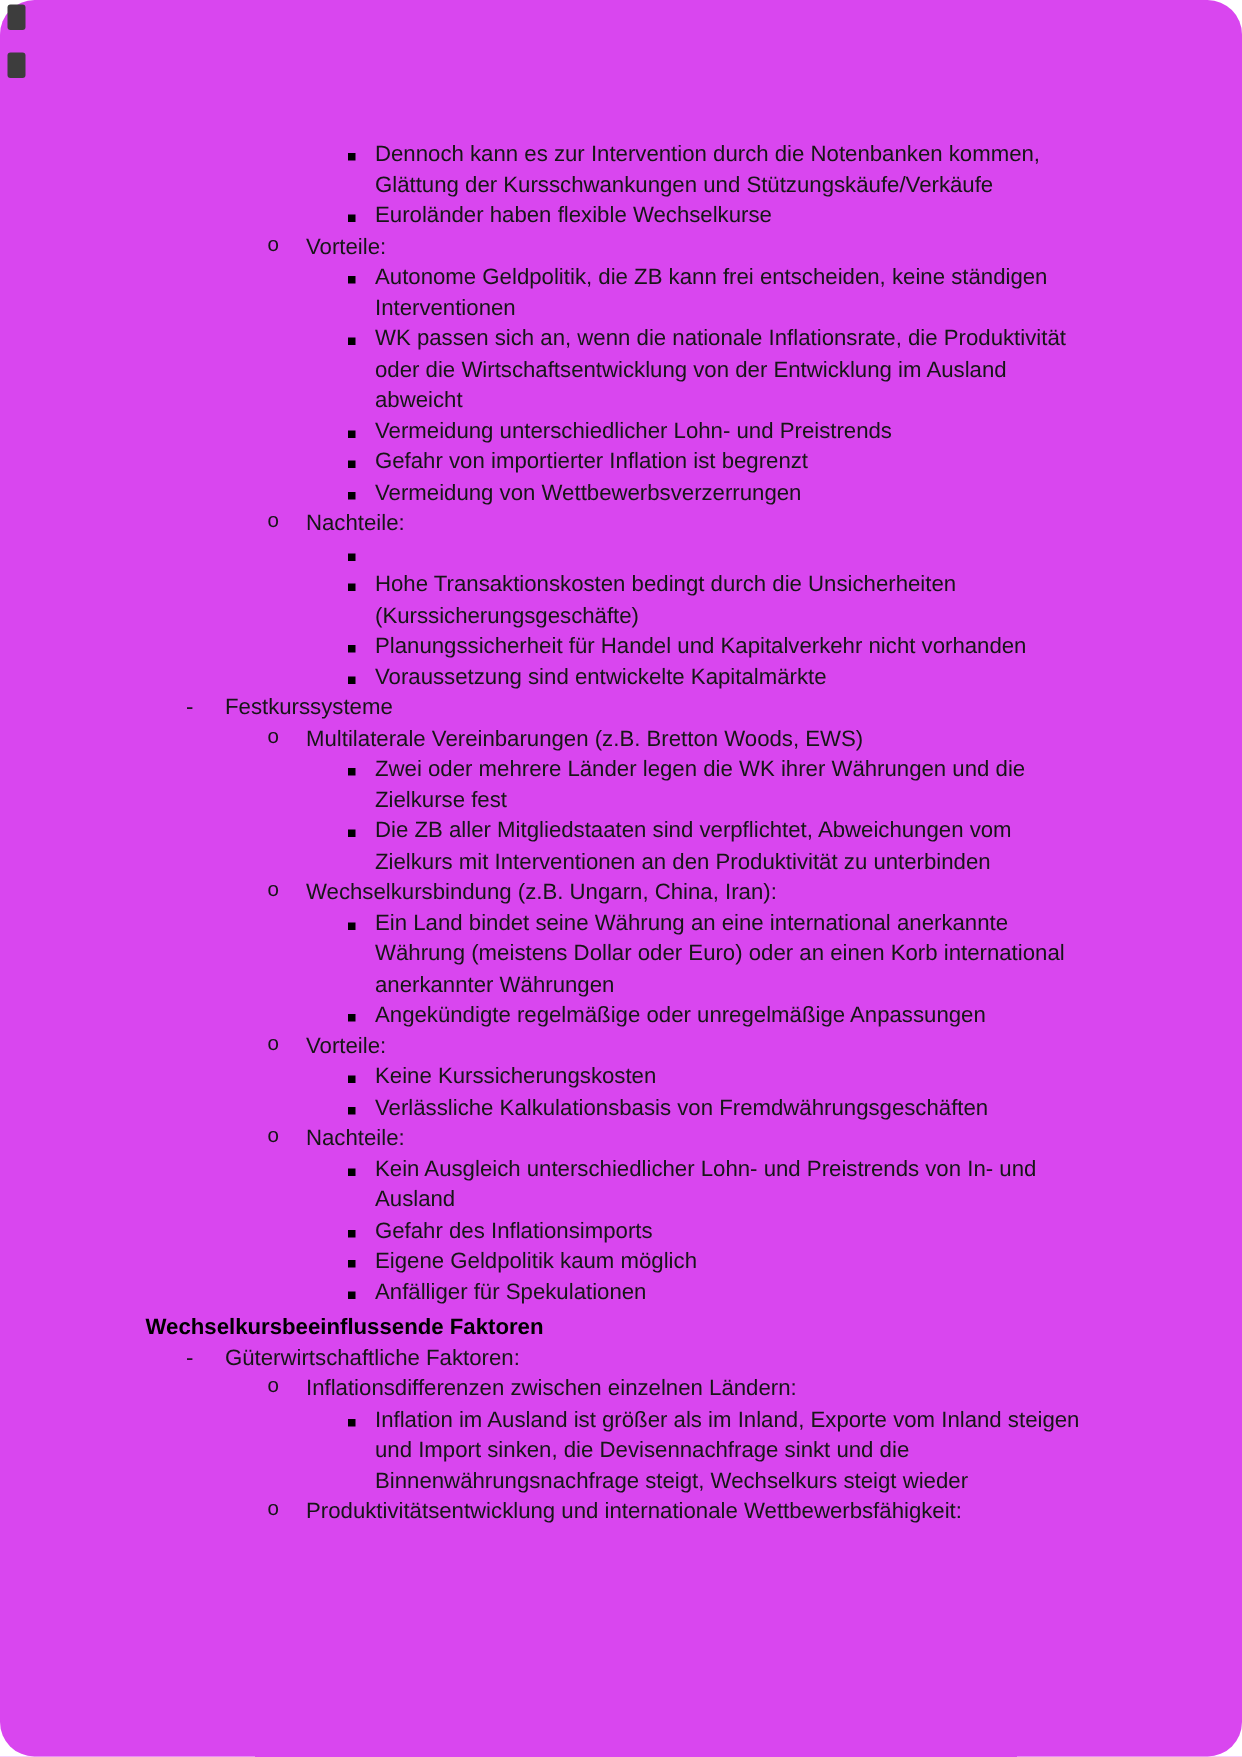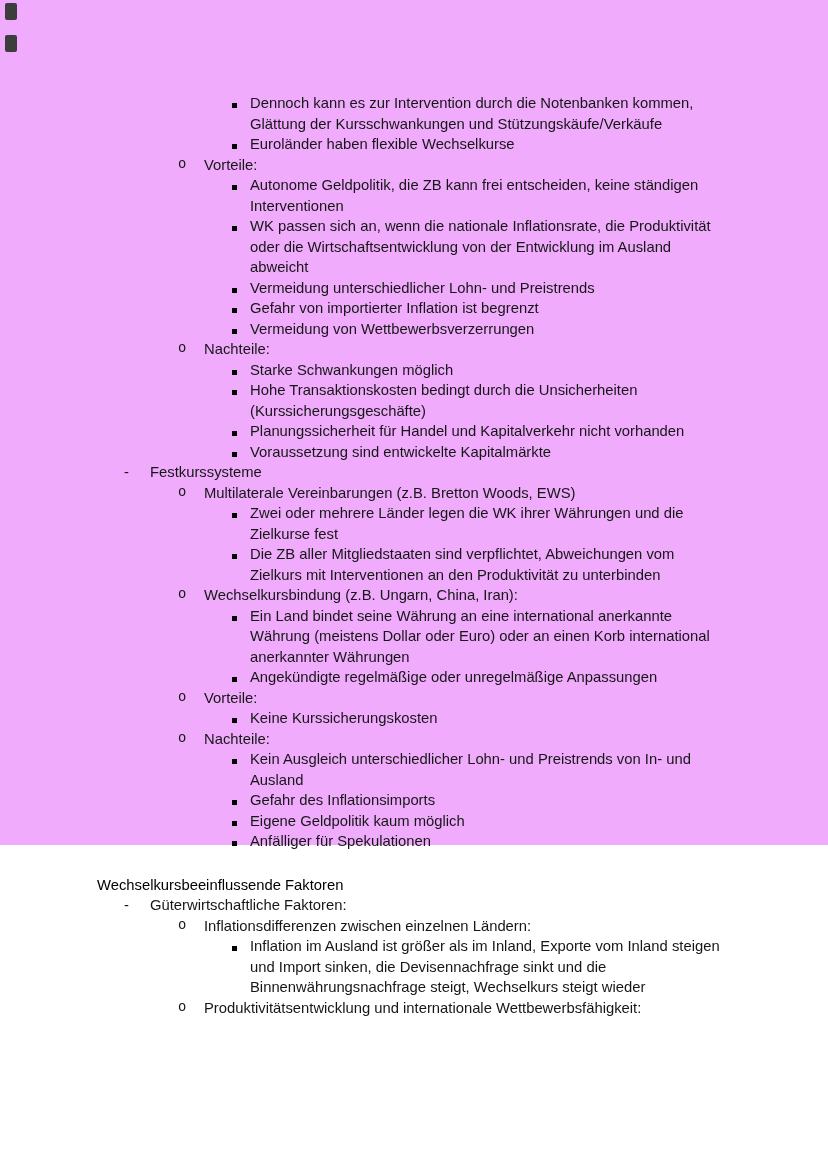--- a/index.html
+++ b/index.html
@@ -11,22 +11,23 @@
     width: 828px;
     height: 1171px;
     position: relative;
     overflow: hidden;
     font-family: "Liberation Sans", sans-serif;
     color: #161616;
   }
   .page {
     position: absolute;
     top: 0; left: 0;
-    width: 828px; height: 845px;
-    background: #f0abfc;
+    width: 828px; height: 1171px;
+    background: #d946ef;
+    border-radius: 23px;
   }
   .corner-mark {
     position: absolute;
     left: 5px;
     width: 12px;
     height: 17px;
     background: #3d3d3d;
     border-radius: 2px;
   }
   .content {
@@ -56,23 +57,23 @@
   .lvl3 { padding-left: 135px; }
   .lvl3 .marker { width: 18px; }
   .sq {
     display: inline-block;
     width: 5px;
     height: 5px;
     background: #000000;
     margin-top: 7px;
   }
   .heading {
-    font-weight: normal;
+    font-weight: bold;
     color: #000000;
-    margin-top: 23px;
+    margin-top: 3px;
   }
 </style>
 </head>
 <body>
 
 <div class="page">
   <div class="corner-mark" style="top:3px"></div>
   <div class="corner-mark" style="top:35px"></div>
   <div class="content">
       <div class="item lvl3">
@@ -106,21 +107,20 @@
       <div class="item lvl3">
         <span class="marker"><span class="sq"></span></span>
         <span class="text">Vermeidung von Wettbewerbsverzerrungen</span>
       </div>
       <div class="item lvl2">
         <span class="marker">o</span>
         <span class="text">Nachteile:</span>
       </div>
       <div class="item lvl3">
         <span class="marker"><span class="sq"></span></span>
-        <span class="text">Starke Schwankungen möglich</span>
       </div>
       <div class="item lvl3">
         <span class="marker"><span class="sq"></span></span>
         <span class="text">Hohe Transaktionskosten bedingt durch die Unsicherheiten (Kurssicherungsgeschäfte)</span>
       </div>
       <div class="item lvl3">
         <span class="marker"><span class="sq"></span></span>
         <span class="text">Planungssicherheit für Handel und Kapitalverkehr nicht vorhanden</span>
       </div>
       <div class="item lvl3">
@@ -155,20 +155,24 @@
         <span class="marker"><span class="sq"></span></span>
         <span class="text">Angekündigte regelmäßige oder unregelmäßige Anpassungen</span>
       </div>
       <div class="item lvl2">
         <span class="marker">o</span>
         <span class="text">Vorteile:</span>
       </div>
       <div class="item lvl3">
         <span class="marker"><span class="sq"></span></span>
         <span class="text">Keine Kurssicherungskosten</span>
+      </div>
+      <div class="item lvl3">
+        <span class="marker"><span class="sq"></span></span>
+        <span class="text">Verlässliche Kalkulationsbasis von Fremdwährungsgeschäften</span>
       </div>
       <div class="item lvl2">
         <span class="marker">o</span>
         <span class="text">Nachteile:</span>
       </div>
       <div class="item lvl3">
         <span class="marker"><span class="sq"></span></span>
         <span class="text">Kein Ausgleich unterschiedlicher Lohn- und Preistrends von In- und Ausland</span>
       </div>
       <div class="item lvl3">

